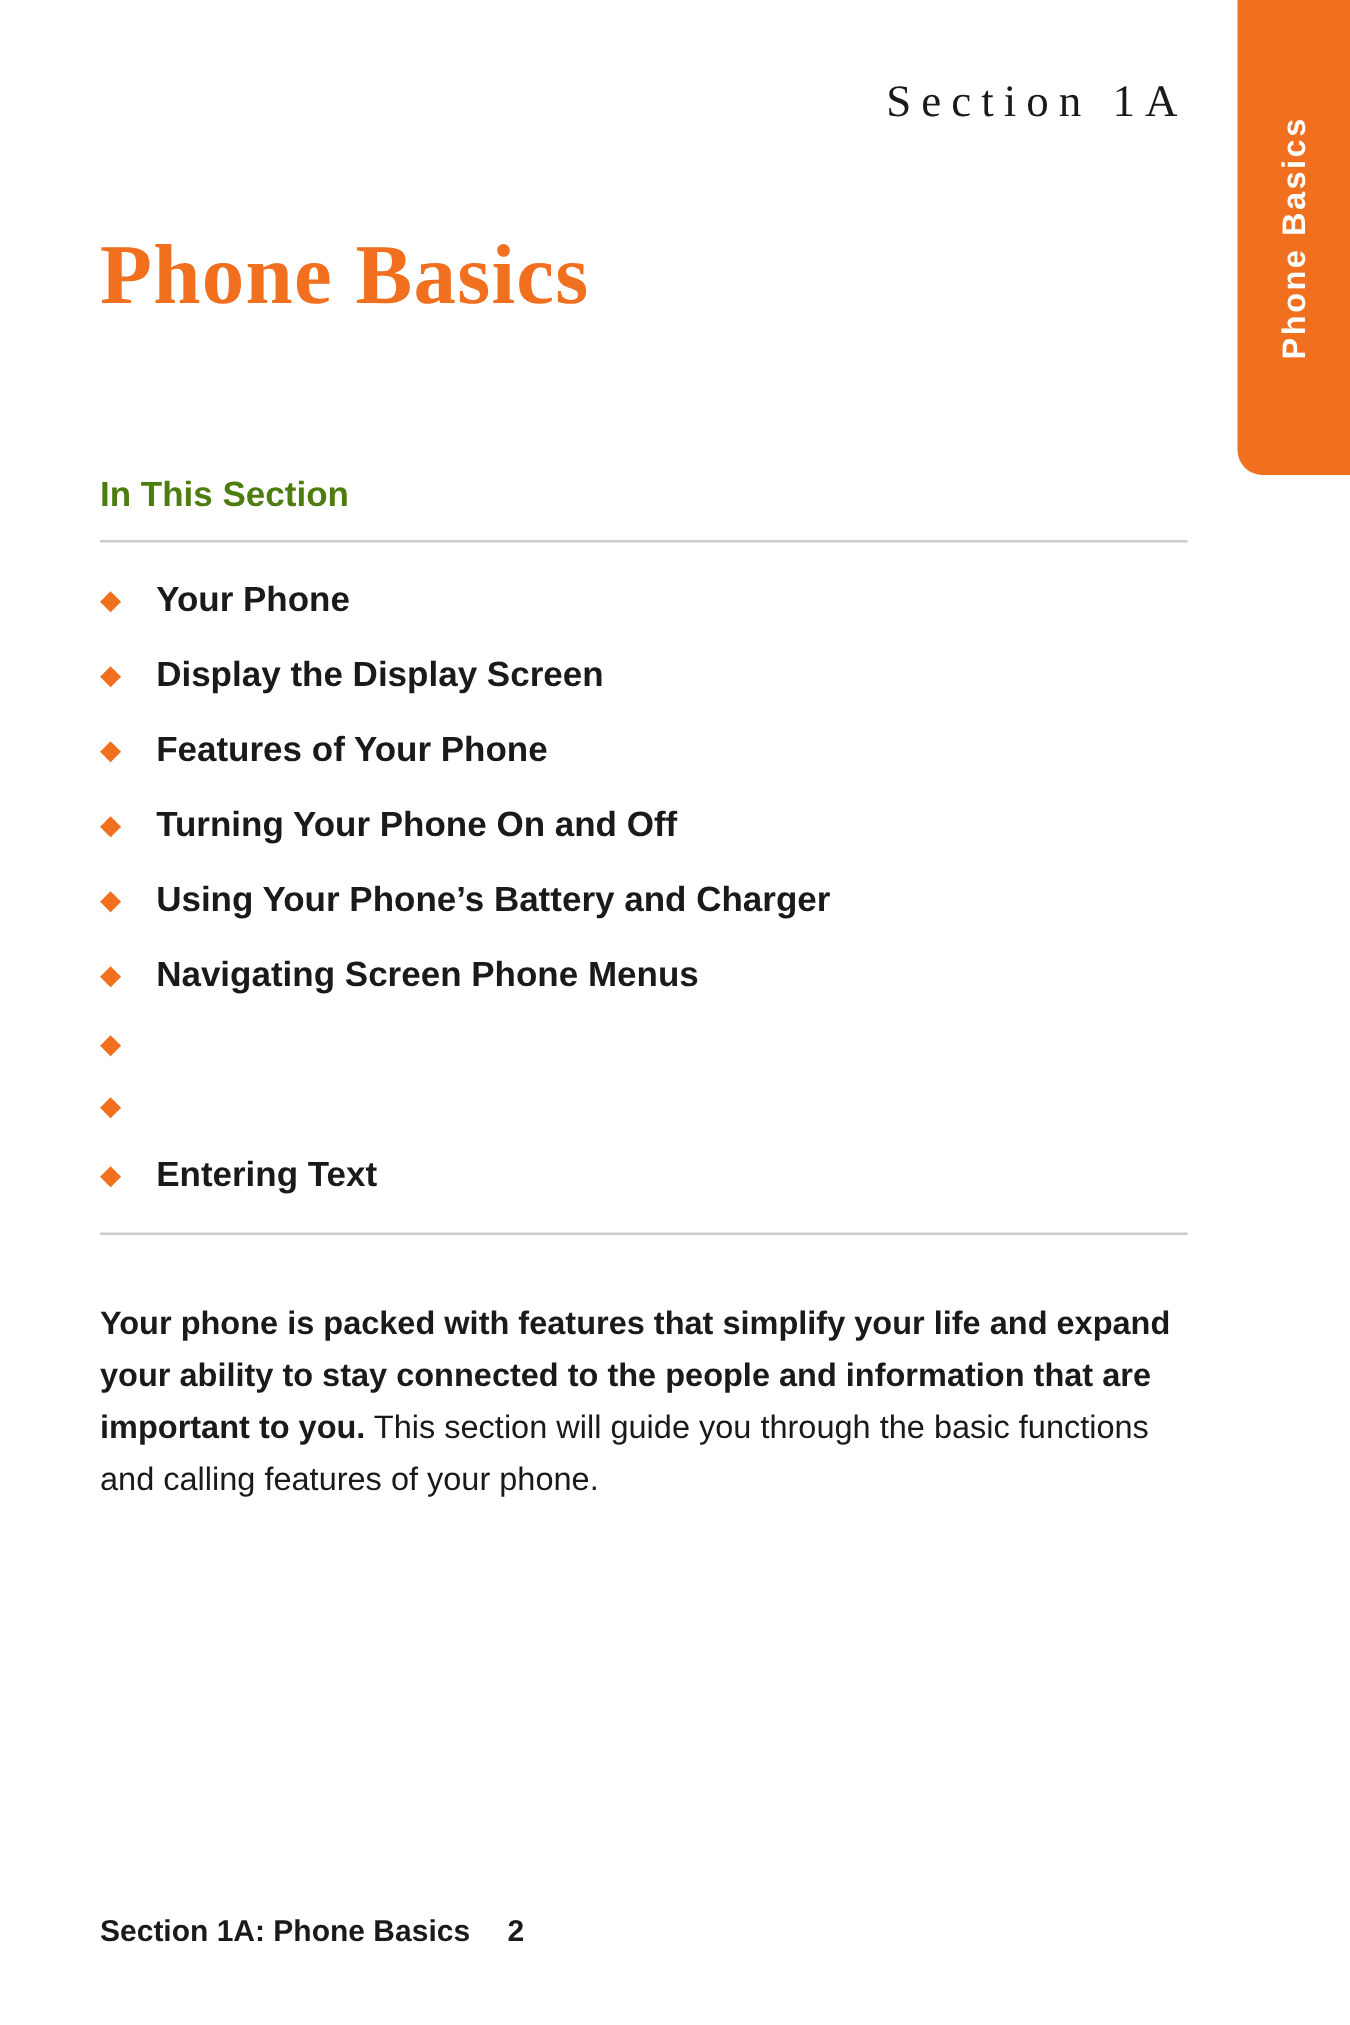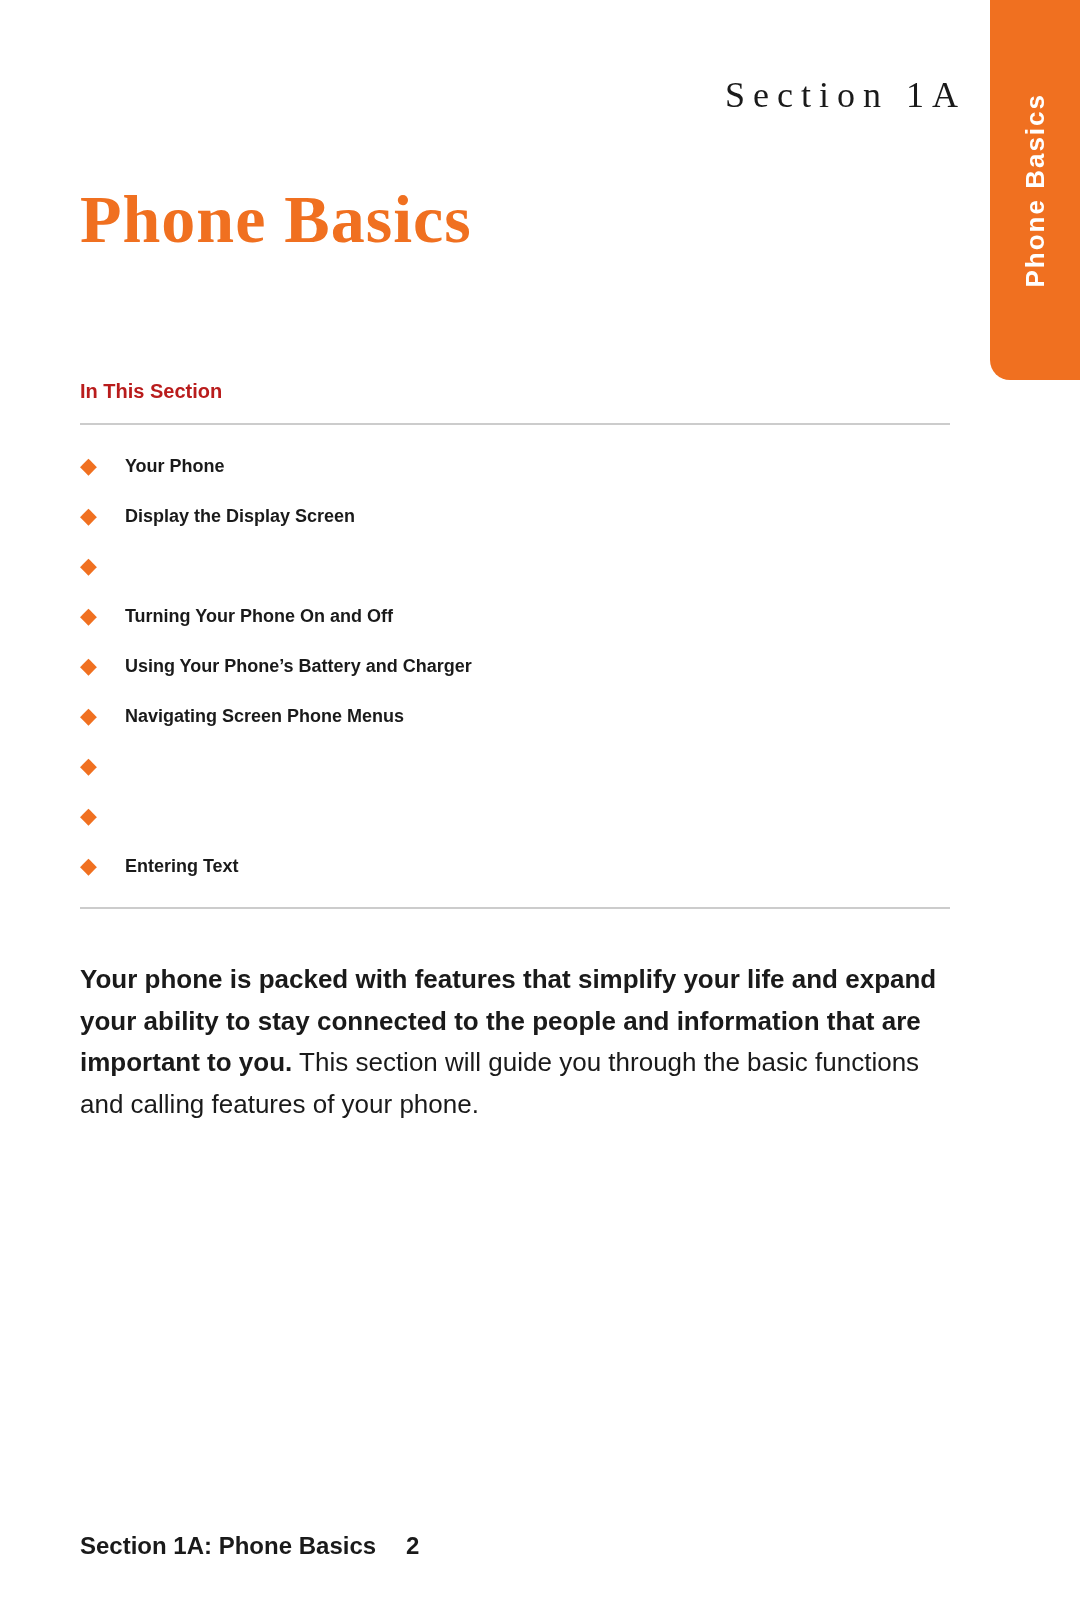--- a/index.html
+++ b/index.html
@@ -21,23 +21,22 @@
       width: 100%;
       height: 100%;
       position: relative;
       padding: 60px 80px 60px 80px;
     }
 
     
     .section-header {
       position: absolute;
       top: 60px;
-      right: 114px;
+      right: 130px;
       text-align: right;
-      margin-top: 14px;
     }
 
     .section-label {
       font-size: 36px;
       font-weight: 400;
       letter-spacing: 8px;
       color: #1a1a1a;
       font-family: 'Georgia', serif;
     }
 
@@ -82,23 +81,23 @@
 
     
     .section-content {
       position: absolute;
       top: 380px;
       left: 80px;
       right: 130px;
     }
 
     .in-this-section-label {
-      font-size: 20px;
-      font-weight: bold;
-      color: #b91c1c;
+      font-size: 28px;
+      font-weight: bold;
+      color: #4d7c0f;
       margin-bottom: 20px;
     }
 
     .divider-top {
       width: 100%;
       height: 2px;
       background-color: #cccccc;
       margin-bottom: 30px;
     }
 
@@ -123,21 +122,21 @@
 
     .bullet-diamond {
       color: #f07020;
       font-size: 22px;
       margin-right: 28px;
       flex-shrink: 0;
       line-height: 1;
     }
 
     .toc-item-text {
-      font-size: 18px;
+      font-size: 28px;
       font-weight: bold;
       color: #1a1a1a;
     }
 
     
     .description-block {
       margin-top: 10px;
       font-size: 26px;
       line-height: 1.6;
       color: #1a1a1a;
@@ -202,20 +201,21 @@
       <li class="toc-item">
         <span class="bullet-diamond">◆</span>
         <span class="toc-item-text">Your Phone</span>
       </li>
       <li class="toc-item">
         <span class="bullet-diamond">◆</span>
         <span class="toc-item-text">Display the Display Screen</span>
       </li>
       <li class="toc-item">
         <span class="bullet-diamond">◆</span>
+        <span class="toc-item-text">Features of Your Phone</span>
       </li>
       <li class="toc-item">
         <span class="bullet-diamond">◆</span>
         <span class="toc-item-text">Turning Your Phone On and Off</span>
       </li>
       <li class="toc-item">
         <span class="bullet-diamond">◆</span>
         <span class="toc-item-text">Using Your Phone’s Battery and Charger</span>
       </li>
       <li class="toc-item">

